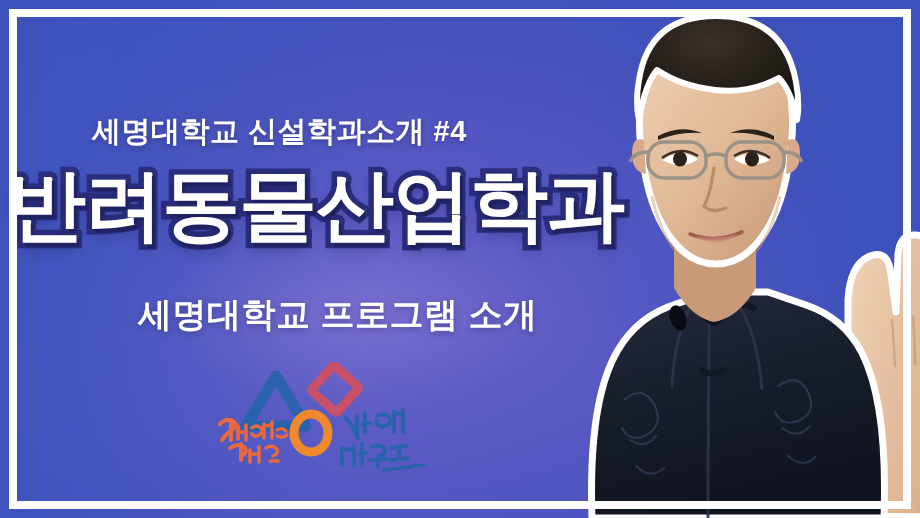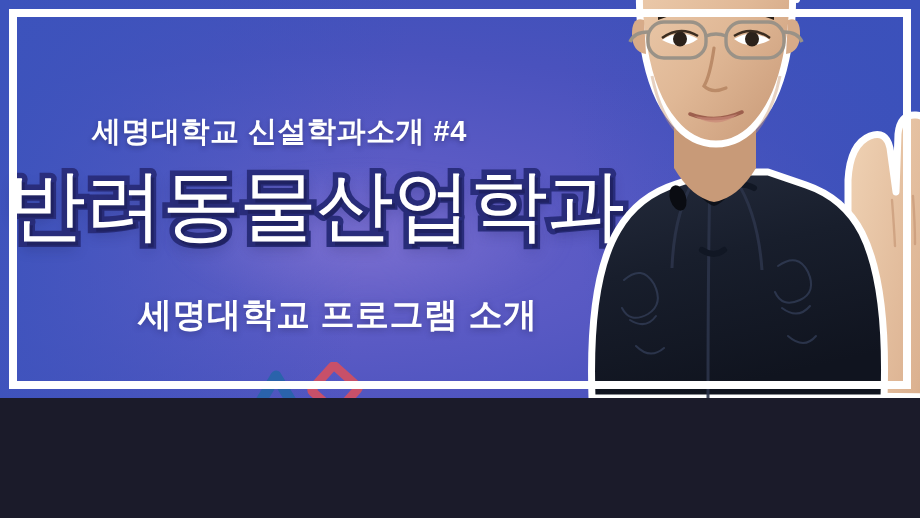--- a/index.html
+++ b/index.html
@@ -8,21 +8,21 @@
     padding: 0;
     background: #1b1b2a;
   }
   body {
     font-family: "Liberation Sans", "DejaVu Sans", sans-serif;
   }
 
   #thumb {
     position: relative;
     width: 920px;
-    height: 398px;
+    height: 518px;
     overflow: hidden;
     background: #3f55bd;
   }
 
   
   .bg-base {
     position: absolute;
     inset: 0;
     background:
       radial-gradient(120% 95% at 34% 62%, #6b63c9 0%, #5a5ac4 26%, #4a52bd 52%, #3f51ba 74%, #3a4fb6 100%);
@@ -79,21 +79,21 @@
     letter-spacing: 0.5px;
     white-space: nowrap;
     text-shadow: 0 2px 5px rgba(30,30,80,0.45);
   }
 
   .headline {
     position: absolute;
     left: 8px;
     top: 166px;
     font-size: 78px;
-    font-weight: normal;
+    font-weight: bold;
     line-height: 1.0;
     color: #ffffff;
     white-space: nowrap;
     letter-spacing: -1px;
     -webkit-text-stroke: 11px #2b2f7f;
     paint-order: stroke fill;
     text-shadow:
       3px 4px 0 rgba(25,28,82,0.55),
       0 6px 14px rgba(22,24,70,0.40);
   }

